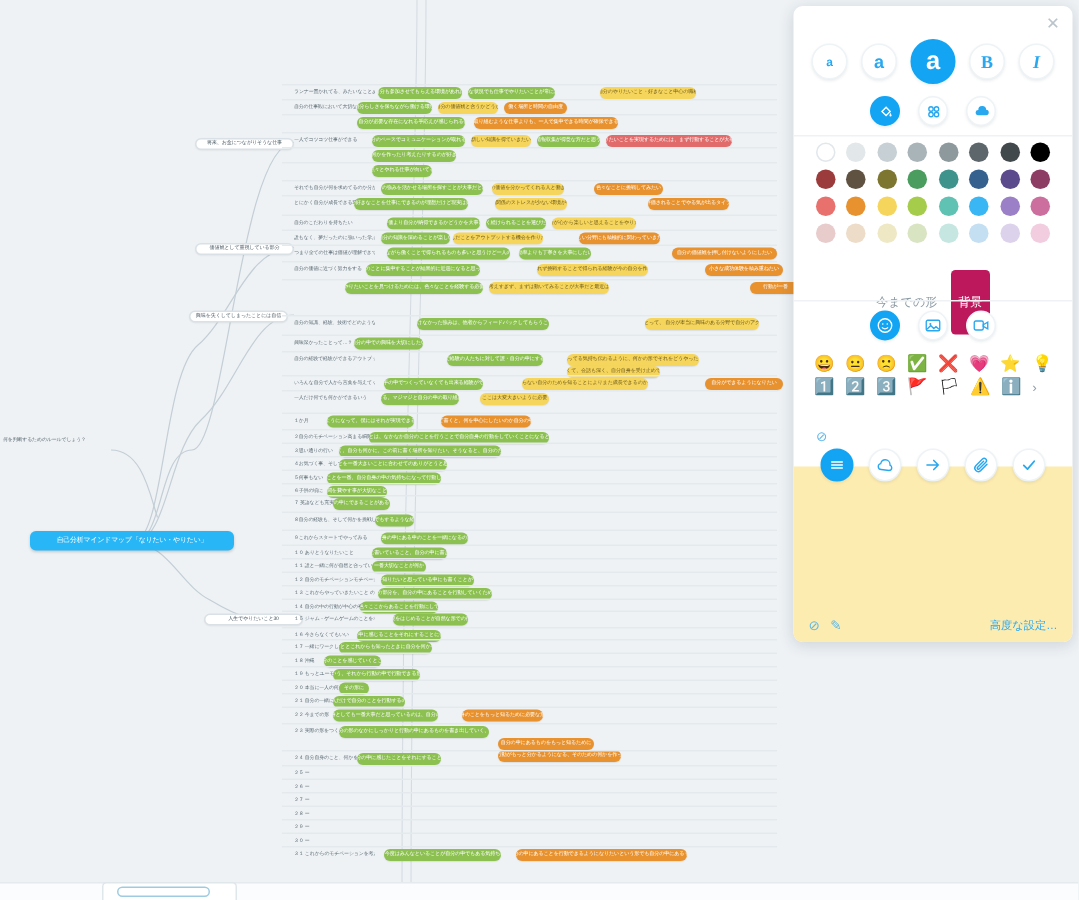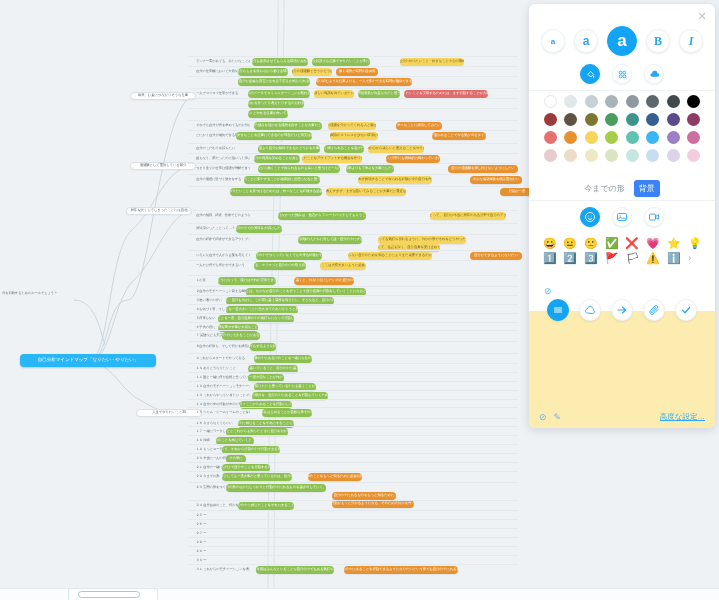--- a/index.html
+++ b/index.html
@@ -133,21 +133,21 @@
   }
   .swatch { width: 13px; height: 13px; border-radius: 50%; cursor: pointer; }
   .swatch.white { border: 1px solid #e1e7eb; }
 
   #target-row {
     position: absolute; left: 0; top: 176px; width: 186px;
     display: flex; align-items: center; justify-content: center; gap: 9px;
   }
   .tgt { font-size: 8px; color: #8b99a3; cursor: pointer; }
   .tgt.active {
-    background: #3b82f6; color: #fff; border-radius: 3px; padding: 3px 5px; text-align: center;
+    background: #be185d; color: #fff; border-radius: 3px; padding: 16px 5px; text-align: center;
   }
 
   #sep2 { position: absolute; left: 0; top: 196px; width: 186px; border-top: 1px solid #eef2f5; }
 
   #media-row {
     position: absolute; left: 0; top: 203px; width: 186px;
     display: flex; align-items: center; justify-content: center; gap: 12px;
   }
   #media-row .circ-btn { width: 20px; height: 20px; }
 
@@ -176,21 +176,21 @@
     position: absolute; left: 0; top: 307px; width: 186px; height: 117px;
     background: #fdecb0;
   }
   #note-bottom {
     position: absolute; left: 0; bottom: 0; width: 186px; height: 22px;
     display: flex; align-items: center; padding: 0 10px;
   }
   #note-bottom .mini { font-size: 9px; color: #5fb8e8; margin-right: 7px; cursor: pointer; }
   #adv-link {
     margin-left: auto; font-size: 7.5px; color: #2aa8f2;
-    text-decoration: underline; cursor: pointer;
+    cursor: pointer;
   }
   .shape-layer { position: relative; z-index: 2; }
 </style>
 </head>
 <body>
 
 <div id="app">
 
   <div id="canvas">
     <svg id="edges">

